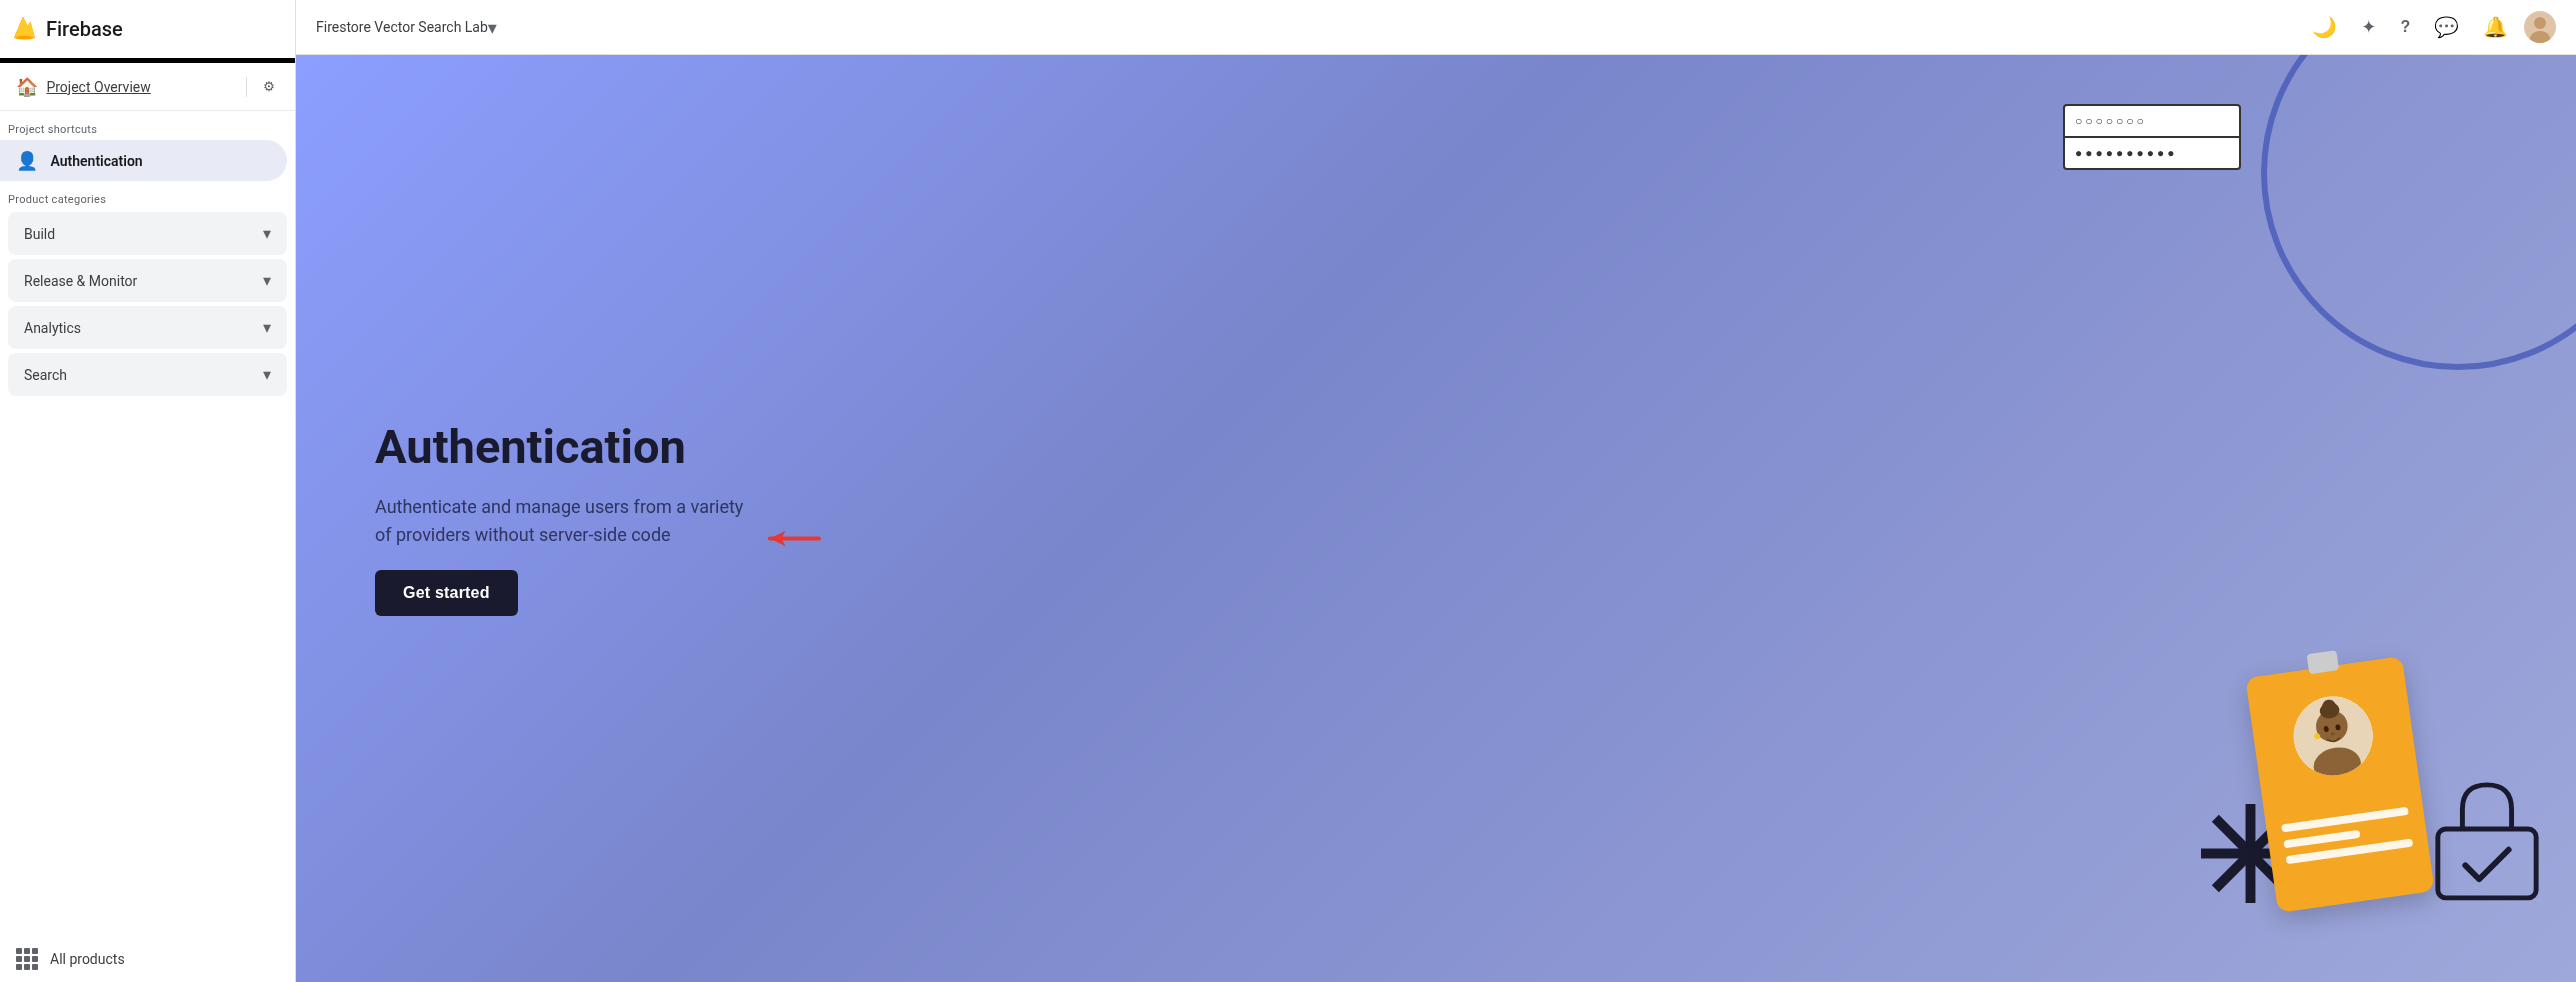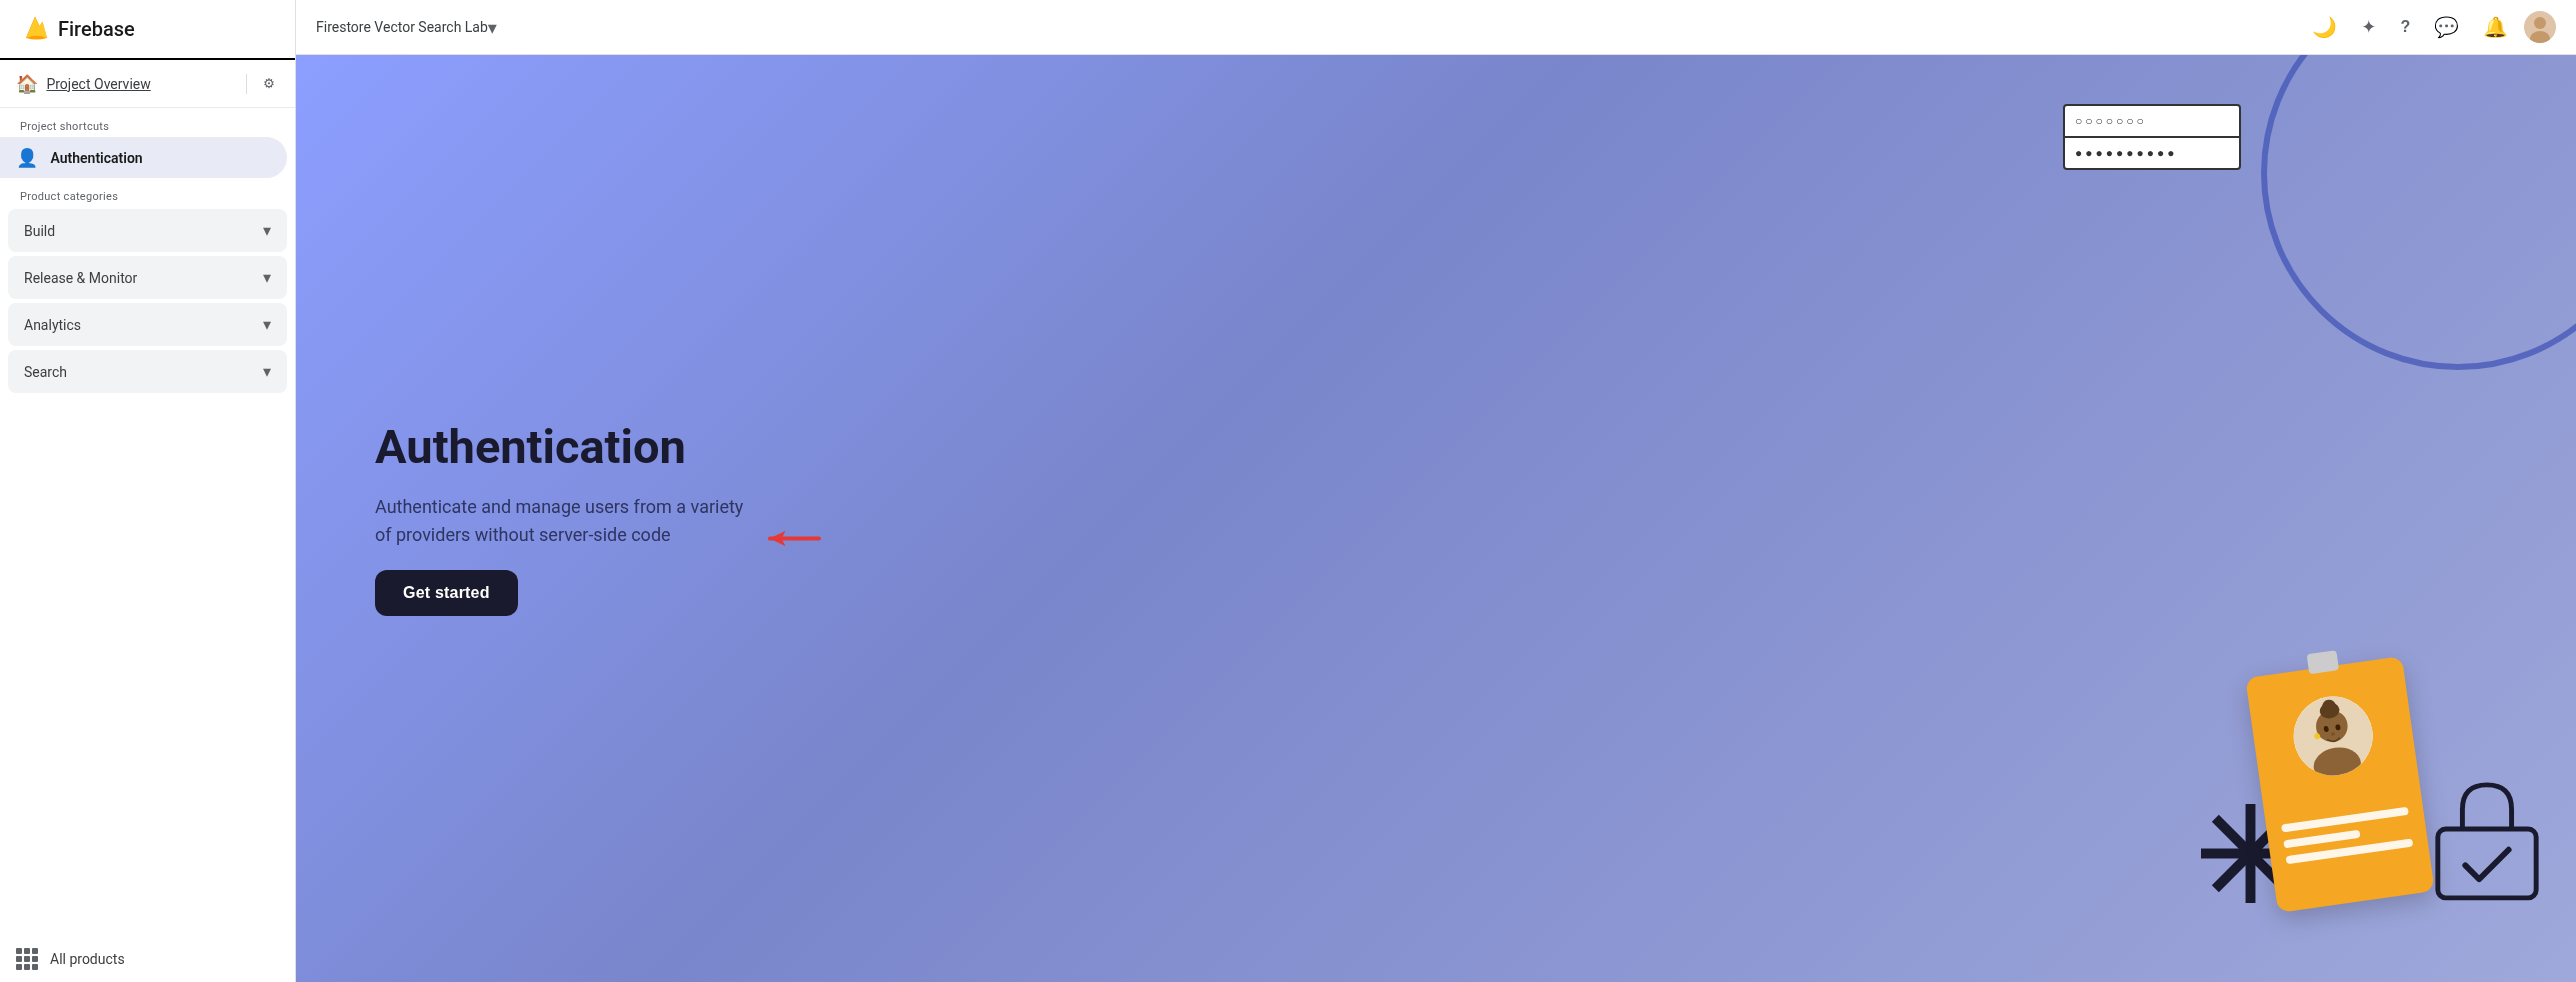--- a/index.html
+++ b/index.html
@@ -13,22 +13,22 @@
       display: flex;
       flex-direction: column;
       border-right: 1px solid #e0e0e0;
       height: 100vh;
       overflow-y: auto;
     }
 
     #sidebar-header {
       display: flex;
       align-items: center;
-      padding: 14px 20px;
-      border-bottom: 2px solid #000000;
+      padding: 14px 8px;
+      border-bottom: 5px solid #000000;
       gap: 10px;
     }
 
     .firebase-logo {
       display: flex;
       align-items: center;
       gap: 8px;
     }
 
     .firebase-logo-icon {
@@ -77,21 +77,21 @@
     .divider-line {
       width: 1px;
       height: 20px;
       background: #dadce0;
       margin: 0 4px;
     }
 
     .section-label {
       font-size: 11px;
       color: #5f6368;
-      padding: 12px 20px 4px;
+      padding: 12px 8px 4px;
       letter-spacing: 0.3px;
     }
 
     .sidebar-item {
       display: flex;
       align-items: center;
       padding: 10px 16px;
       cursor: pointer;
       border-radius: 0 24px 24px 0;
       margin-right: 8px;
@@ -254,21 +254,21 @@
       color: #2d3561;
       line-height: 1.6;
       margin-bottom: 20px;
       max-width: 375px;
     }
 
     .get-started-btn {
       background: #1a1a2e;
       color: #fff;
       border: none;
-      border-radius: 12px;
+      border-radius: 6px;
       padding: 14px 28px;
       font-size: 16px;
       font-weight: 600;
       cursor: pointer;
       letter-spacing: 0.2px;
     }
 
     
     .arrow-indicator {
       position: absolute;

